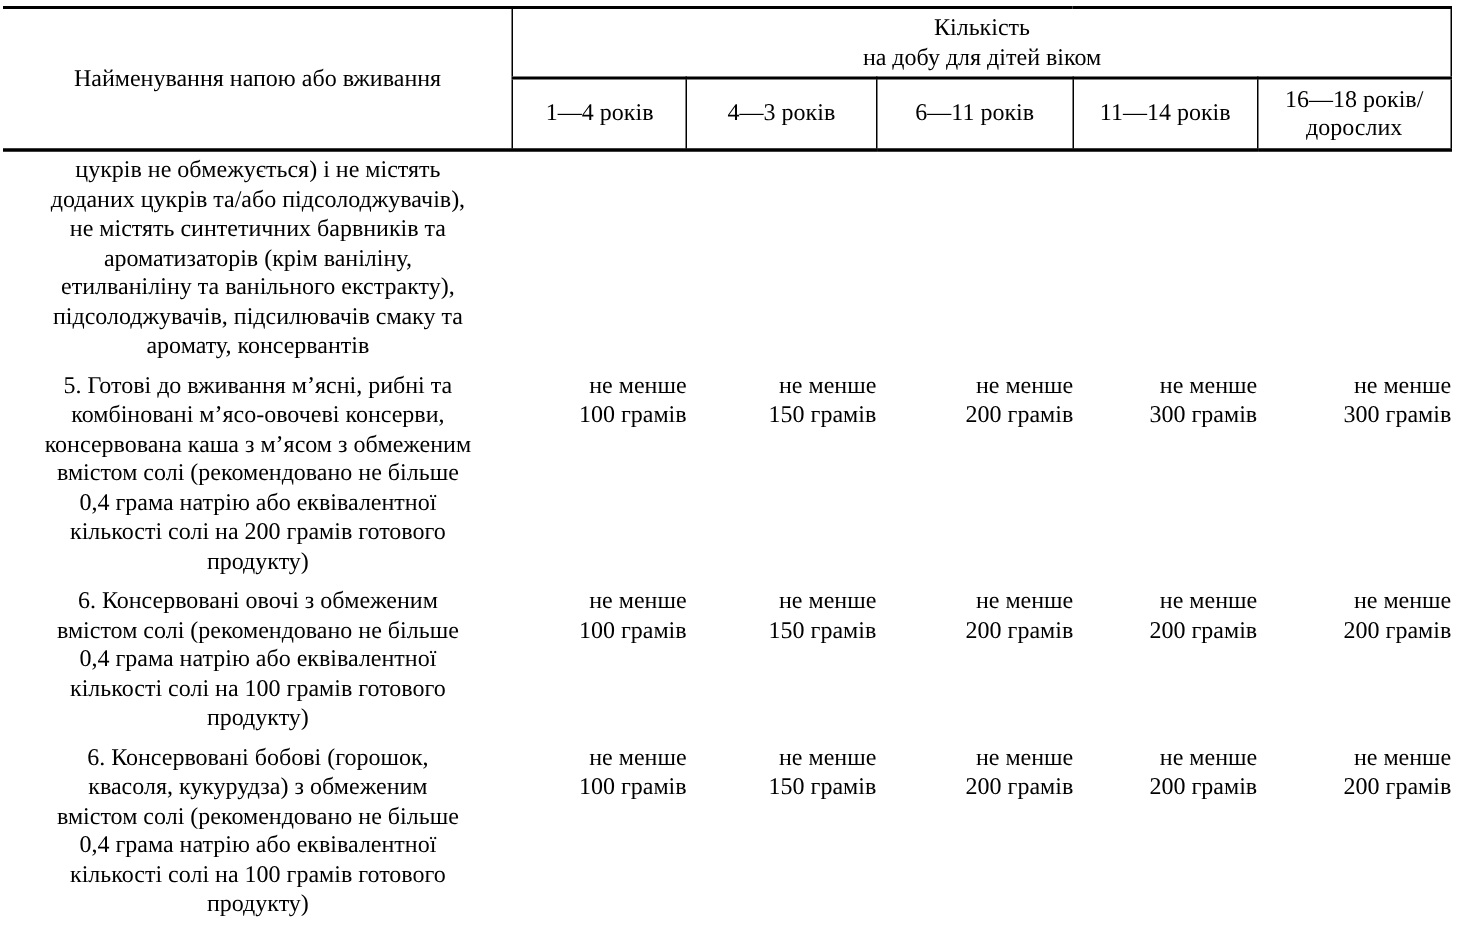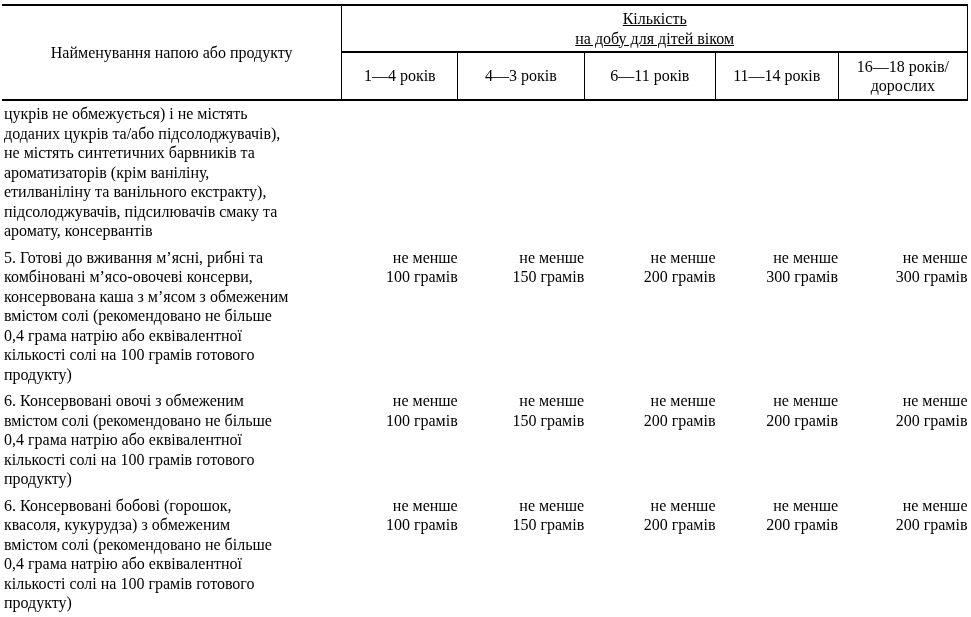--- a/index.html
+++ b/index.html
@@ -36,35 +36,34 @@
     height: 95px;
   }
   .cell-group {
     border-top: 2px solid #000;
     border-bottom: 2px solid #000;
     border-right: 1.5px solid #000;
     text-align: center;
     vertical-align: middle;
     height: 47px;
     white-space: pre-line;
-    text-decoration: underline;
   }
   .cell-age {
     border-right: 1.5px solid #000;
     border-bottom: 2px solid #000;
     text-align: center;
     vertical-align: middle;
     height: 48px;
     white-space: pre-line;
     padding: 0 2px;
   }
 
   td { padding: 0; vertical-align: top; }
   .product-cell {
-    text-align: left;
+    text-align: center;
     white-space: pre-line;
     padding: 7px 2px 0 2px;
   }
   .value-cell {
     text-align: right;
     white-space: pre-line;
     padding: 7px 0 0 0;
   }
   tr.first-body-row .product-cell,
   tr.first-body-row .value-cell { padding-top: 3px; }
@@ -76,21 +75,21 @@
   <colgroup>
     <col class="c-product">
       <col class="c-a1">
       <col class="c-a2">
       <col class="c-a3">
       <col class="c-a4">
       <col class="c-a5">
   </colgroup>
   <thead>
     <tr>
-      <th class="cell-product-header" rowspan="2">Найменування напою або продукту</th>
+      <th class="cell-product-header" rowspan="2">Найменування напою або вживання</th>
       <th class="cell-group" colspan="5">Кількість
 на добу для дітей віком</th>
     </tr>
     <tr>
       <th class="cell-age">1—4 років</th>
       <th class="cell-age">4—3 років</th>
       <th class="cell-age">6—11 років</th>
       <th class="cell-age">11—14 років</th>
       <th class="cell-age">16—18 років/
 дорослих</th>
@@ -110,21 +109,21 @@
       <td class="value-cell"></td>
       <td class="value-cell"></td>
       <td class="value-cell"></td>
     </tr>
     <tr>
       <td class="product-cell">5. Готові до вживання м’ясні, рибні та
 комбіновані м’ясо-овочеві консерви,
 консервована каша з м’ясом з обмеженим
 вмістом солі (рекомендовано не більше
 0,4 грама натрію або еквівалентної
-кількості солі на 100 грамів готового
+кількості солі на 200 грамів готового
 продукту)</td>
       <td class="value-cell">не менше
 100 грамів</td>
       <td class="value-cell">не менше
 150 грамів</td>
       <td class="value-cell">не менше
 200 грамів</td>
       <td class="value-cell">не менше
 300 грамів</td>
       <td class="value-cell">не менше

